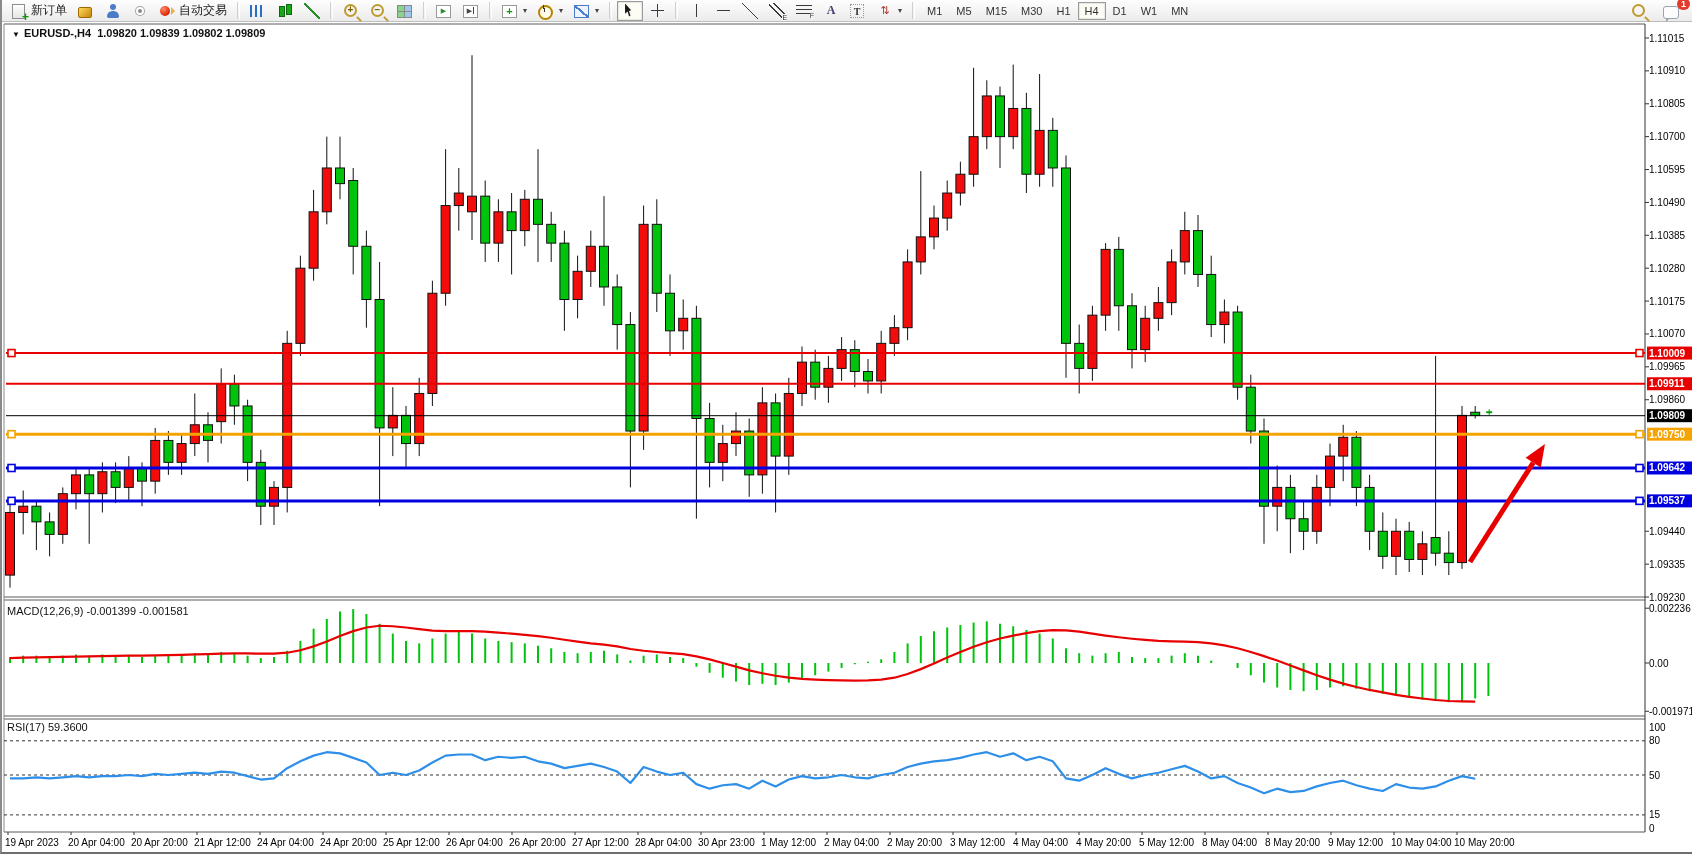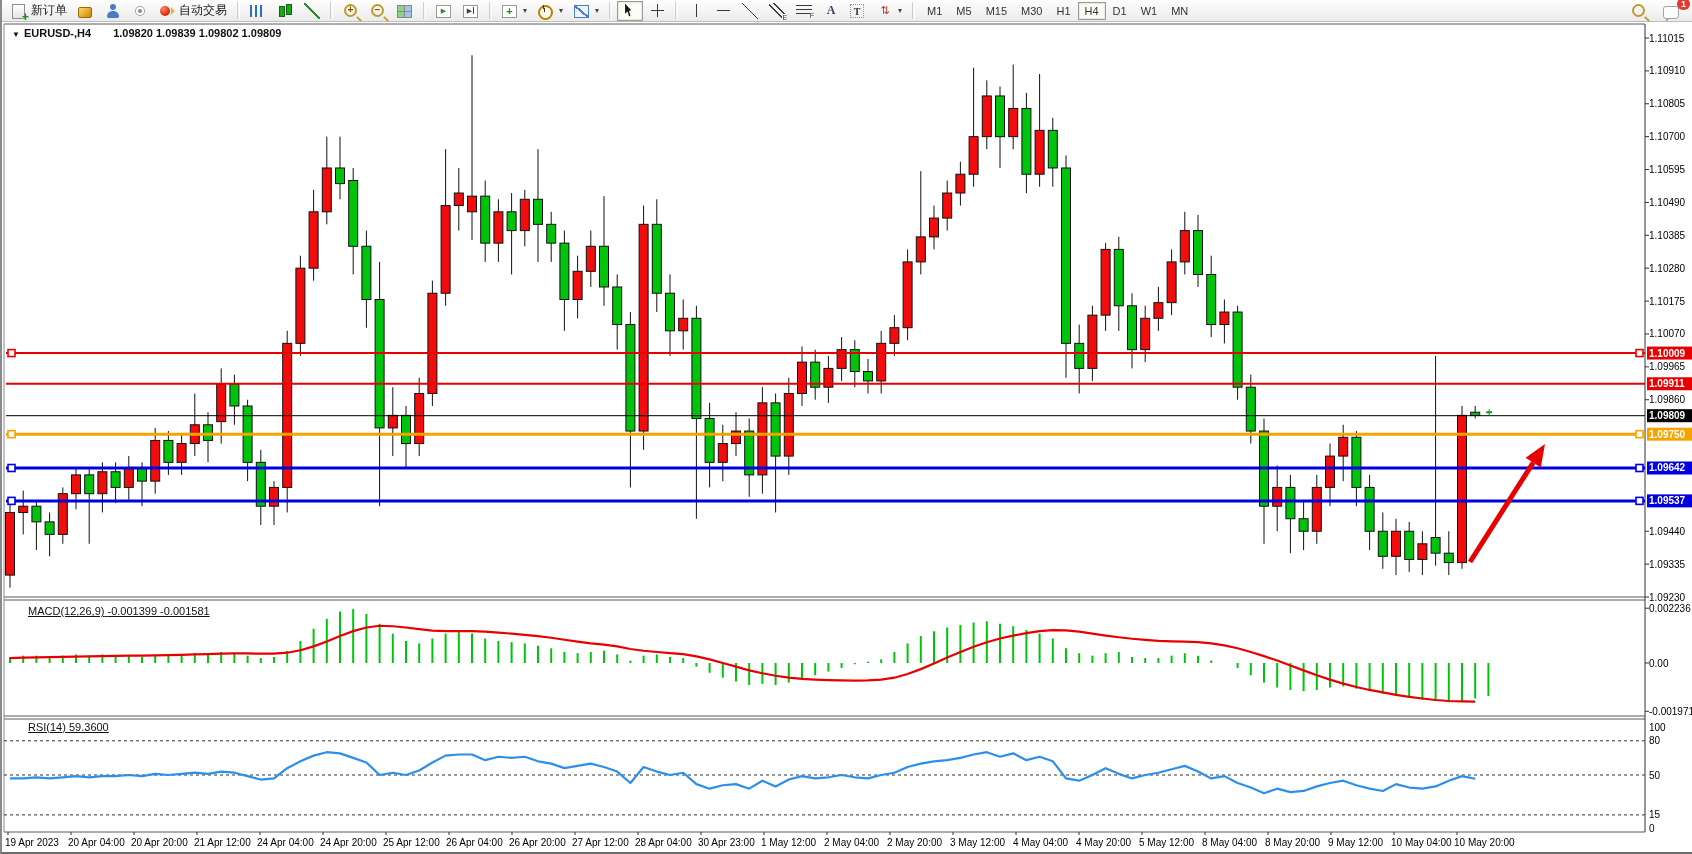--- a/index.html
+++ b/index.html
@@ -54,22 +54,22 @@
   .ic-chat{width:14px;height:11px;margin-top:3px;border:1px solid #9aa4b0;border-radius:3px;background:#fdfdfd;}
   .ic-chat::after{content:"";position:absolute;left:2px;bottom:-4px;border-top:4px solid #9aa4b0;border-right:4px solid transparent;}
   .badge{position:absolute;top:-4px;right:-7px;min-width:9px;height:12px;padding:0 2px;background:#e23b2e;border-radius:7px;
      color:#fff;font:bold 9px "Liberation Sans",sans-serif;line-height:12px;text-align:center;}
   .tf{font:11px "Liberation Sans",sans-serif;color:#333;padding:2px 6px;border:1px solid transparent;background:transparent;}
   .tf.active{background:#fdfdf6;border:1px solid #9a9a9a;box-shadow:inset 0 0 2px #bbb;text-align:center;}
   
   svg#chart{position:absolute;top:0;left:0;z-index:5;}
   .chart-title{position:absolute;top:27px;left:10px;z-index:10;font:bold 11px "Liberation Sans",sans-serif;color:#111;}
   .chart-title .dd{font-size:8px;margin-right:4px;}
-  .chart-title .ohlc{font-weight:bold;margin-left:22px;}
-  .pane-label{position:absolute;left:26px;z-index:10;font:11px "Liberation Sans",sans-serif;color:#111;text-decoration:underline;}
+  .chart-title .ohlc{font-weight:bold;margin-left:6px;}
+  .pane-label{position:absolute;left:5px;z-index:10;font:11px "Liberation Sans",sans-serif;color:#111;}
   #macd-label{top:605px;}
   #rsi-label{top:721px;}
 </style>
 </head>
 <body>
 
 <div id="app">
 
   <div class="toolbar">
     <button class="tb">
@@ -680,15 +680,15 @@
       <polygon points="1543,444 1523.6033195140808,457.7393153441926 1538.7945250273892,467.3947425772276" fill="#e80000"></polygon>
     </svg>
 
   <div class="chart-title">
     <span class="dd">▼</span><span>EURUSD-,H4</span><span class="ohlc">1.09820 1.09839 1.09802 1.09809</span>
   </div>
   <div class="pane-label" id="macd-label">
     <span>MACD(12,26,9)</span> <span>-0.001399 -0.001581</span>
   </div>
   <div class="pane-label" id="rsi-label">
-    <span>RSI(14)</span> <span>59.3600</span>
+    <span>RSI(17)</span> <span>59.3600</span>
   </div>
 </div>
 
 </body></html>

